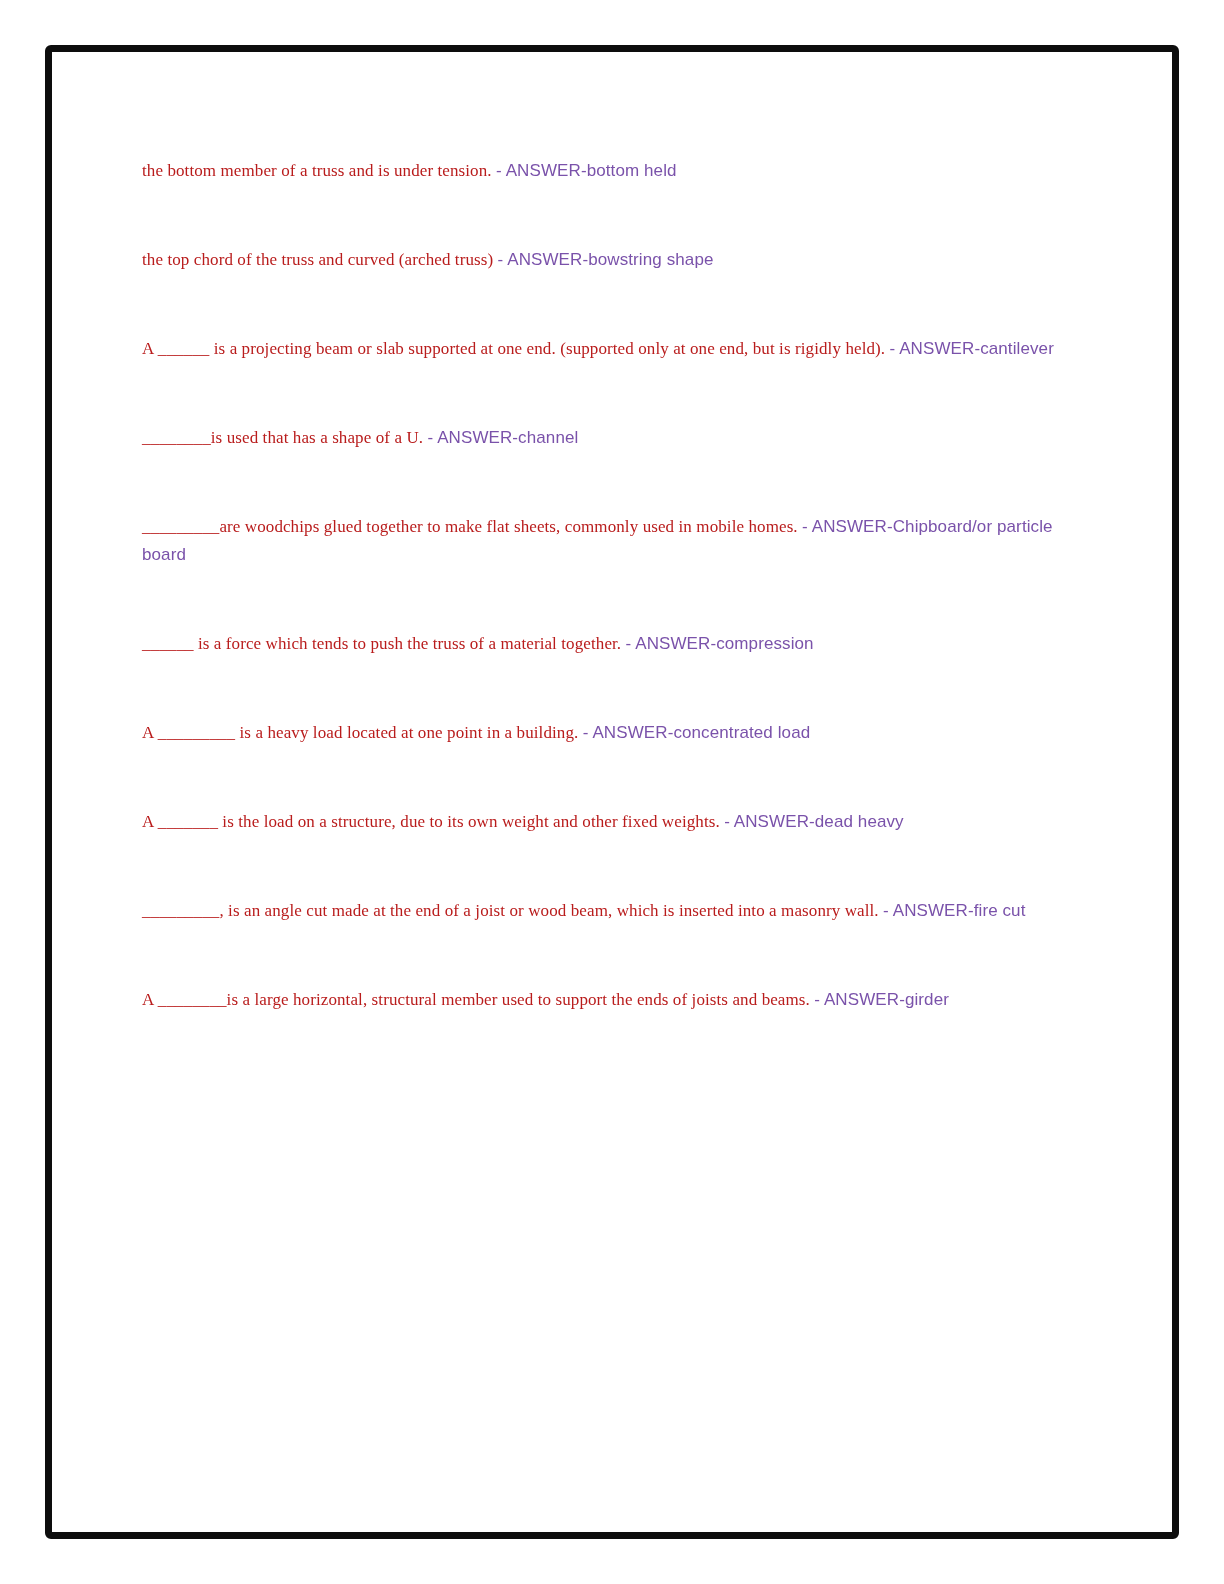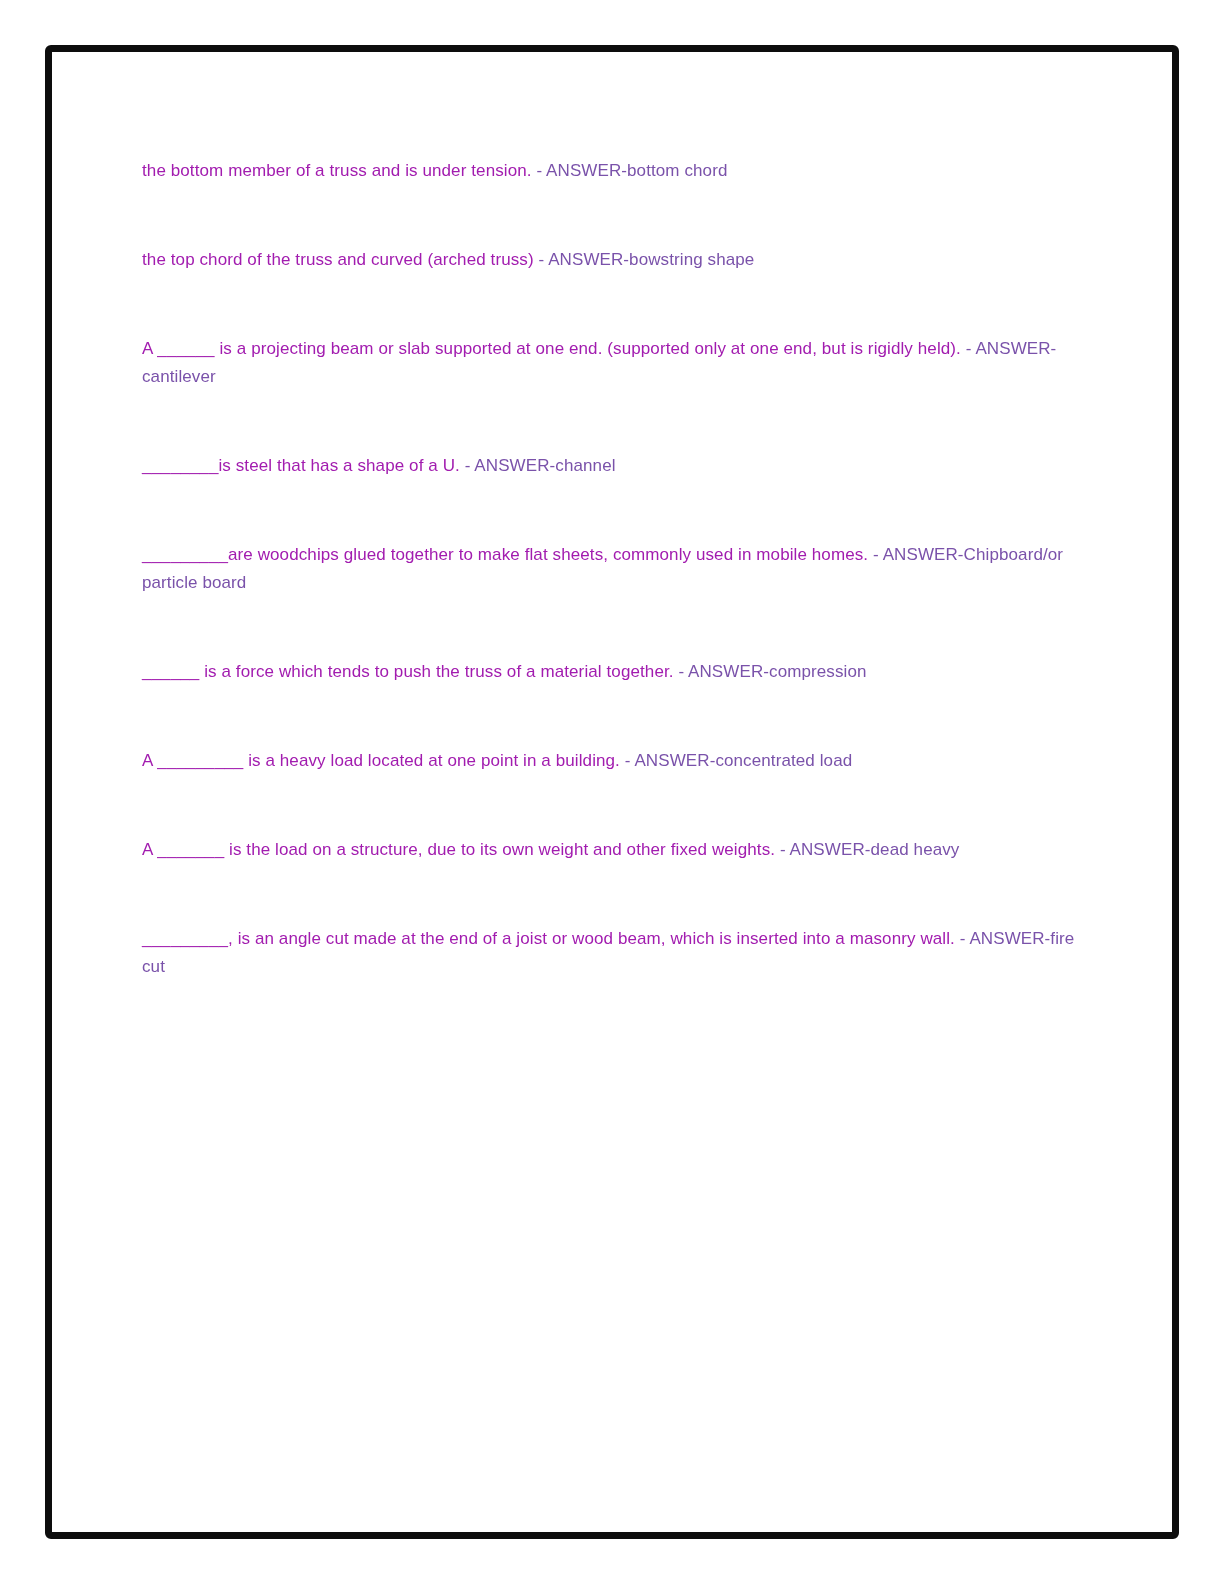--- a/index.html
+++ b/index.html
@@ -23,46 +23,48 @@
     overflow: hidden;
   }
   .qa {
     margin: 0 0 61px 0;
     font-size: 17px;
     line-height: 28px;
     color: #1c1c1c;
     letter-spacing: 0.1px;
   }
   .question {
-    color: #a21caf;
+    color: #b91c1c;
+    font-family: Liberation Serif, serif;
   }
   .answer {
     color: var(--answer-color, #7a52aa);
   }
 </style>
 </head>
 <body>
 
 <div class="page-frame">
 
-  <p class="qa"><span class="question">the bottom member of a truss and is under tension. </span><span class="answer">- ANSWER-bottom chord</span></p>
+  <p class="qa"><span class="question">the bottom member of a truss and is under tension. </span><span class="answer">- ANSWER-bottom held</span></p>
 
   <p class="qa"><span class="question">the top chord of the truss and curved (arched truss) </span><span class="answer">- ANSWER-bowstring shape</span></p>
 
   <p class="qa"><span class="question">A ______ is a projecting beam or slab supported at one end. (supported only at one end, but is rigidly held). </span><span class="answer">- ANSWER-cantilever</span></p>
 
-  <p class="qa"><span class="question">________is steel that has a shape of a U. </span><span class="answer">- ANSWER-channel</span></p>
+  <p class="qa"><span class="question">________is used that has a shape of a U. </span><span class="answer">- ANSWER-channel</span></p>
 
   <p class="qa"><span class="question">_________are woodchips glued together to make flat sheets, commonly used in mobile homes. </span><span class="answer">- ANSWER-Chipboard/or particle board</span></p>
 
 
   <p class="qa"><span class="question">______ is a force which tends to push the truss of a material together. </span><span class="answer">- ANSWER-compression</span></p>
 
   <p class="qa"><span class="question">A _________ is a heavy load located at one point in a building. </span><span class="answer">- ANSWER-concentrated load</span></p>
 
   <p class="qa"><span class="question">A _______ is the load on a structure, due to its own weight and other fixed weights. </span><span class="answer">- ANSWER-dead heavy</span></p>
 
   <p class="qa"><span class="question">_________, is an angle cut made at the end of a joist or wood beam, which is inserted into a masonry wall. </span><span class="answer">- ANSWER-fire cut</span></p>
 
+  <p class="qa"><span class="question">A ________is a large horizontal, structural member used to support the ends of joists and beams. </span><span class="answer">- ANSWER-girder</span></p>
 
 
 
 </div>
 
 </body></html>

